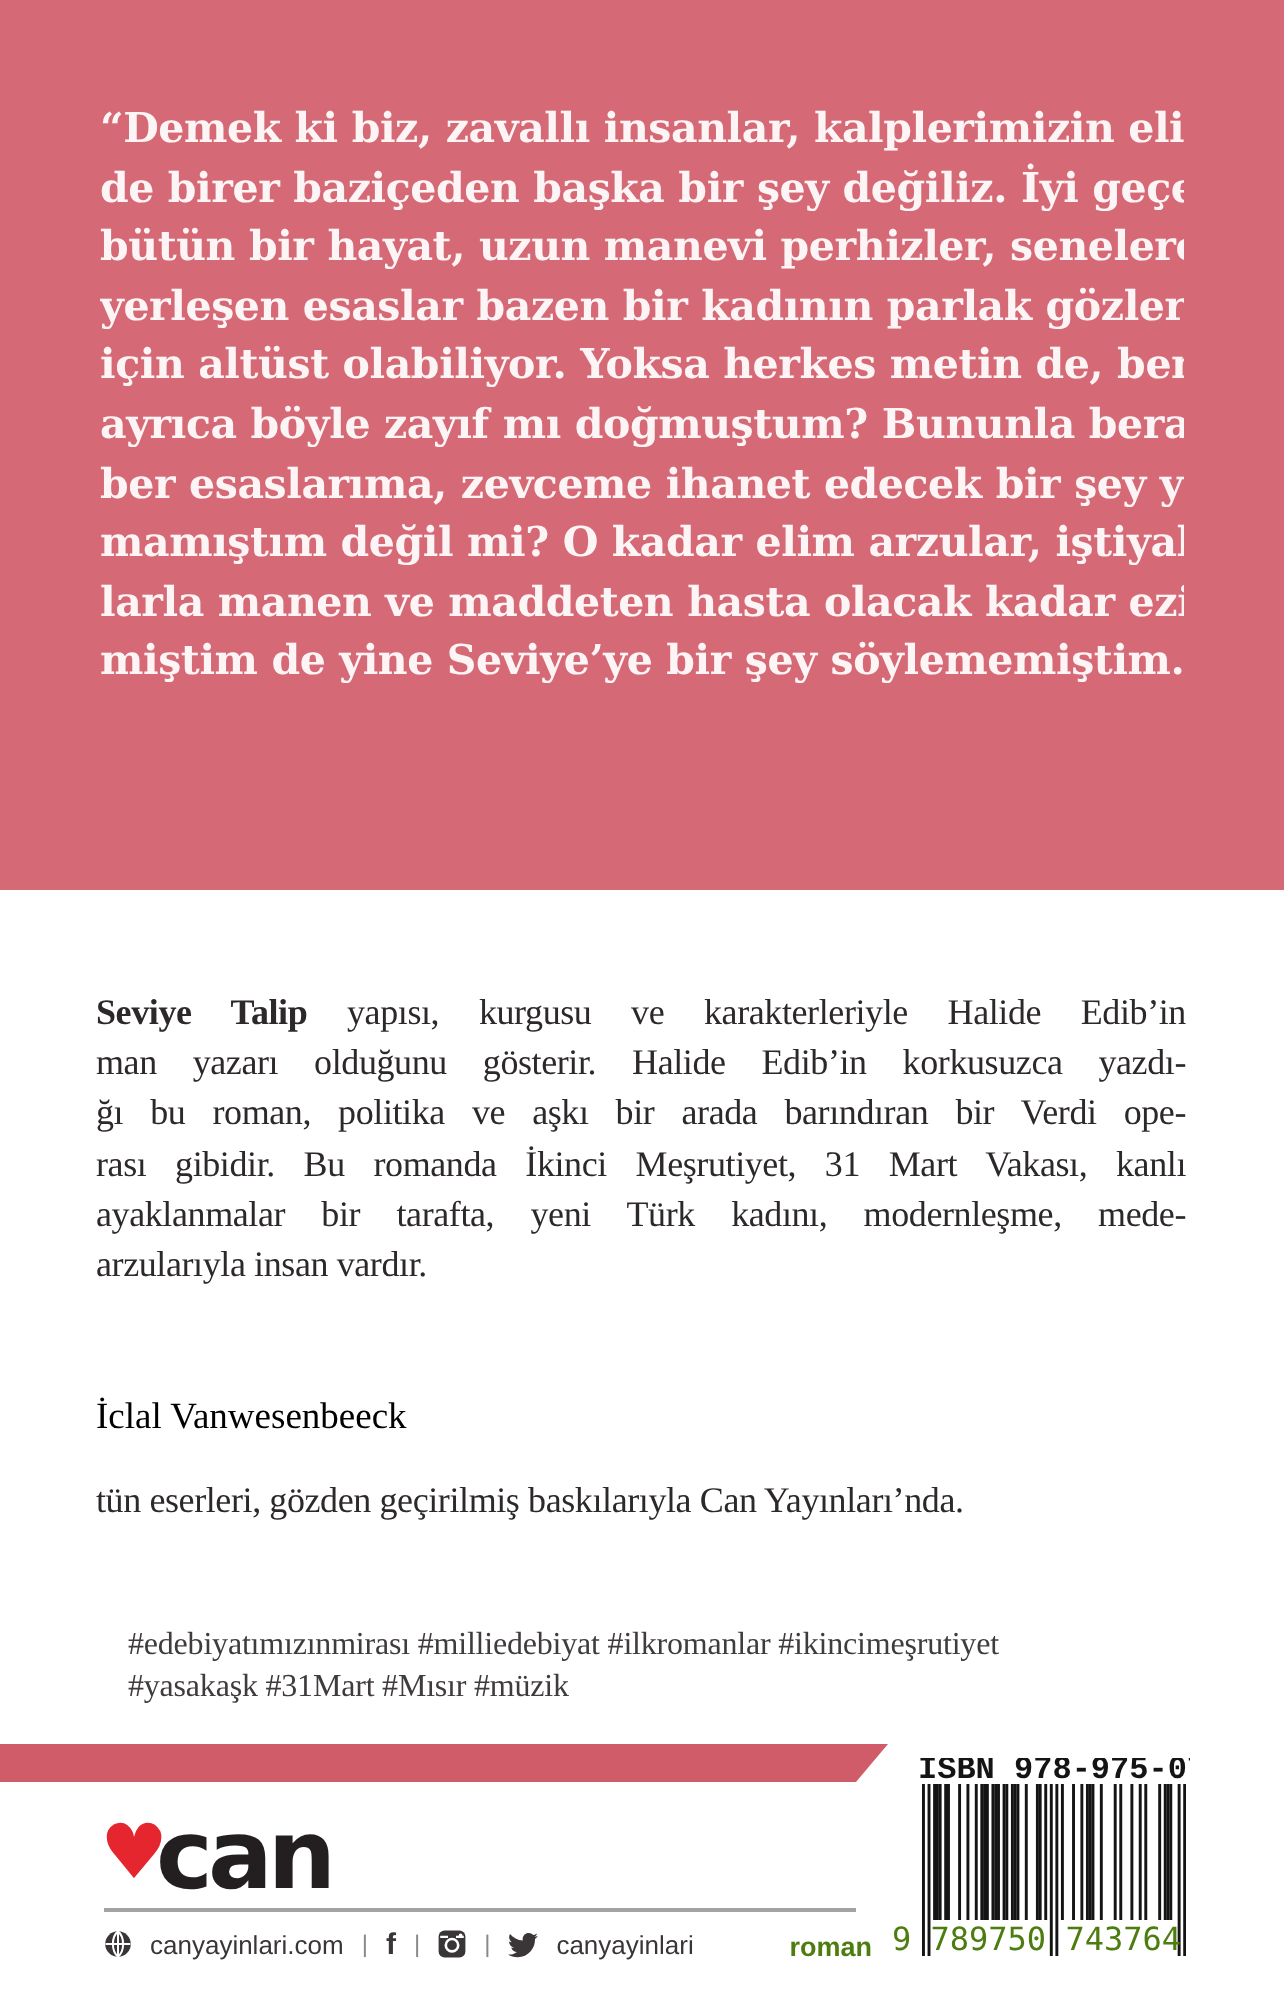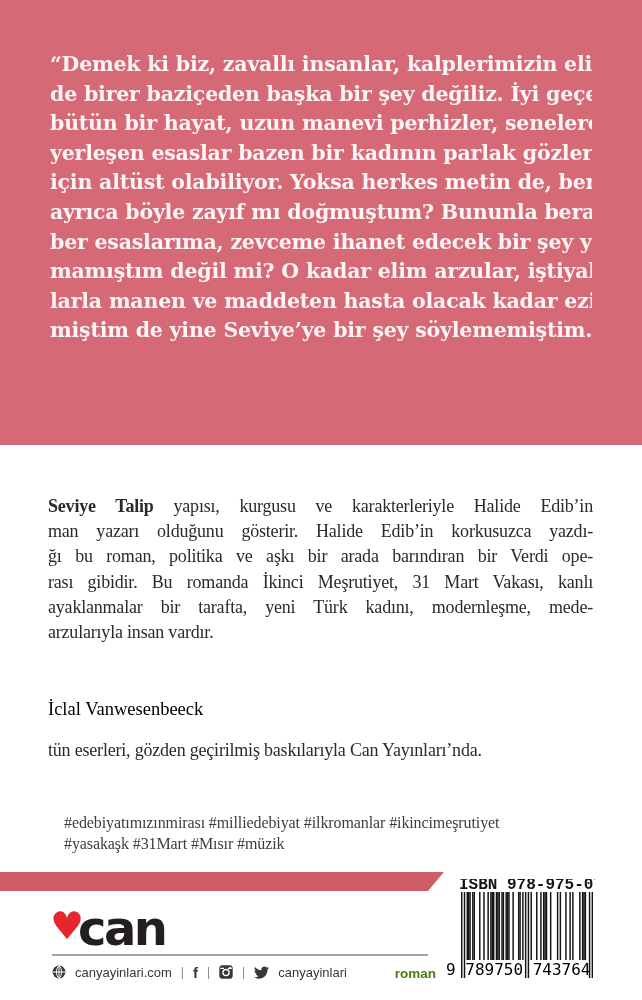--- a/index.html
+++ b/index.html
@@ -42,21 +42,21 @@
   }
   .isbn-label{
     position:absolute;left:459px;top:879px;width:136px;height:13px;line-height:13px;
     text-align:center;font-family:Liberation Mono, monospace;
     font-size:16px;font-weight:bold;color:#141414;white-space:nowrap;overflow:hidden;
   }
   .barcode-svg{position:absolute;left:461px;top:892px;width:132px;height:86px;}
   .barcode-digits{
     position:absolute;left:446px;top:960px;width:150px;height:19px;line-height:19px;
     font-family:"DejaVu Sans Mono","Liberation Mono",monospace;
-    font-size:16px;color:#000000;white-space:nowrap;
+    font-size:16px;color:#4d7c0f;white-space:nowrap;
   }
   .logo{position:absolute;left:50px;top:903px;height:50px;}
   .logo-heart{
     position:absolute;left:0;top:4px;font-size:38px;line-height:38px;color:#e5262f;
     font-family:"DejaVu Sans",sans-serif;
   }
   .logo-word{
     position:absolute;left:28px;top:0;font-family:"DejaVu Sans","Liberation Sans",sans-serif;
     font-weight:bold;font-size:48px;line-height:50px;letter-spacing:-2.5px;color:#231f20;
   }

